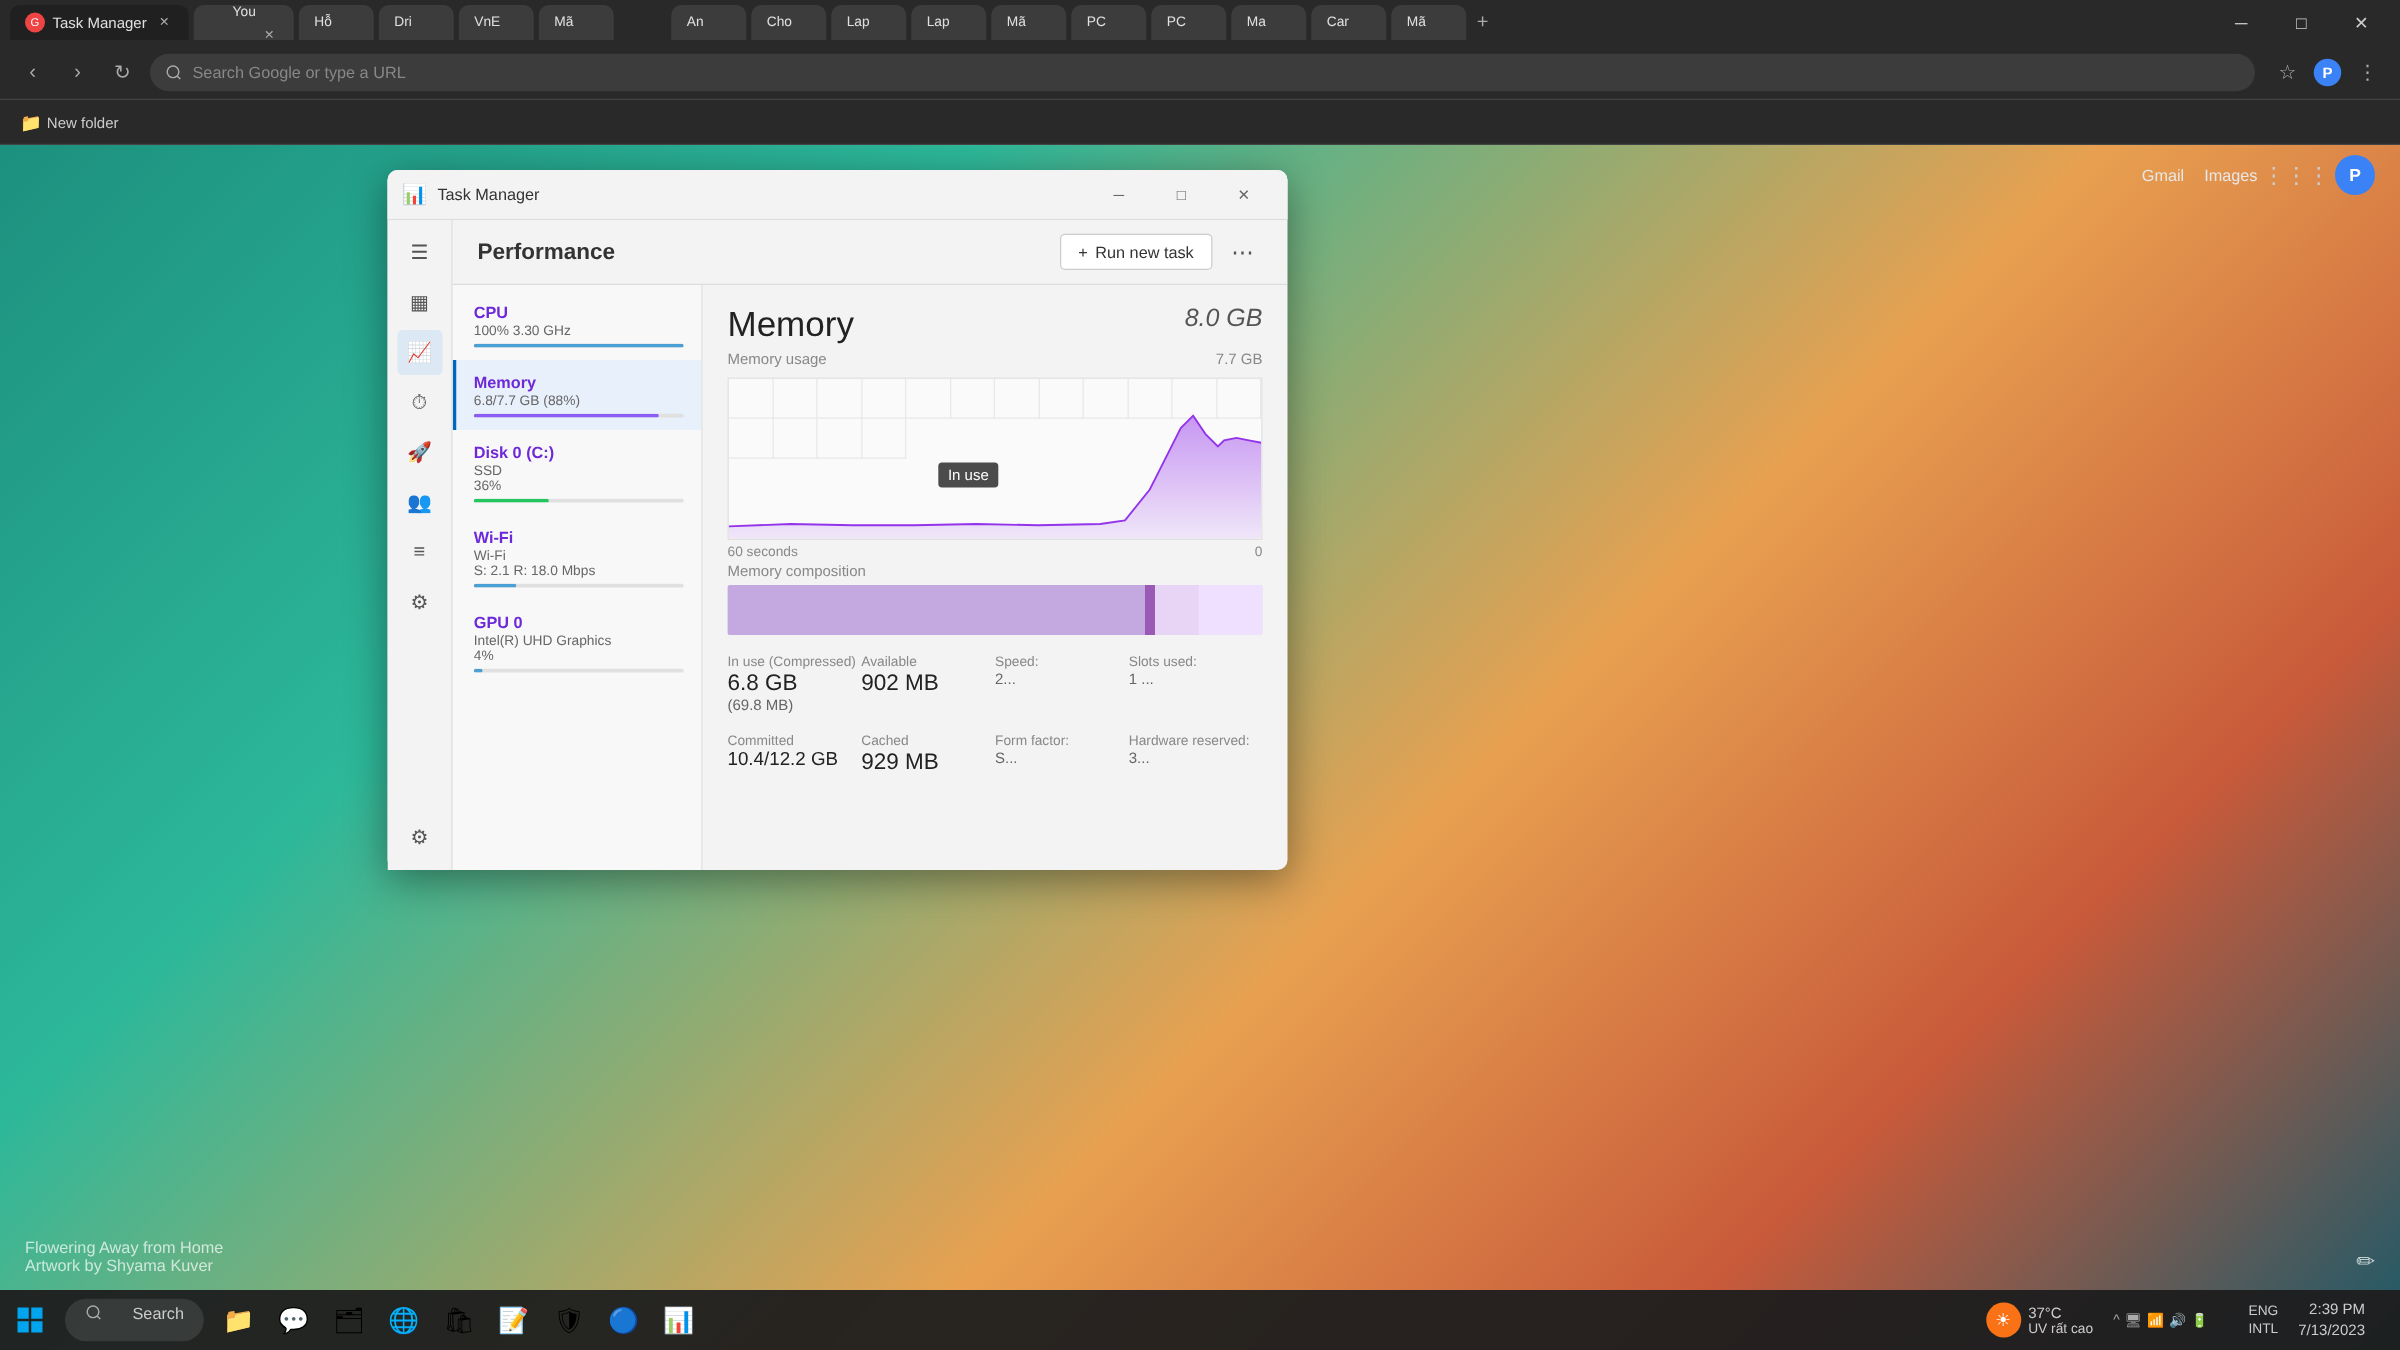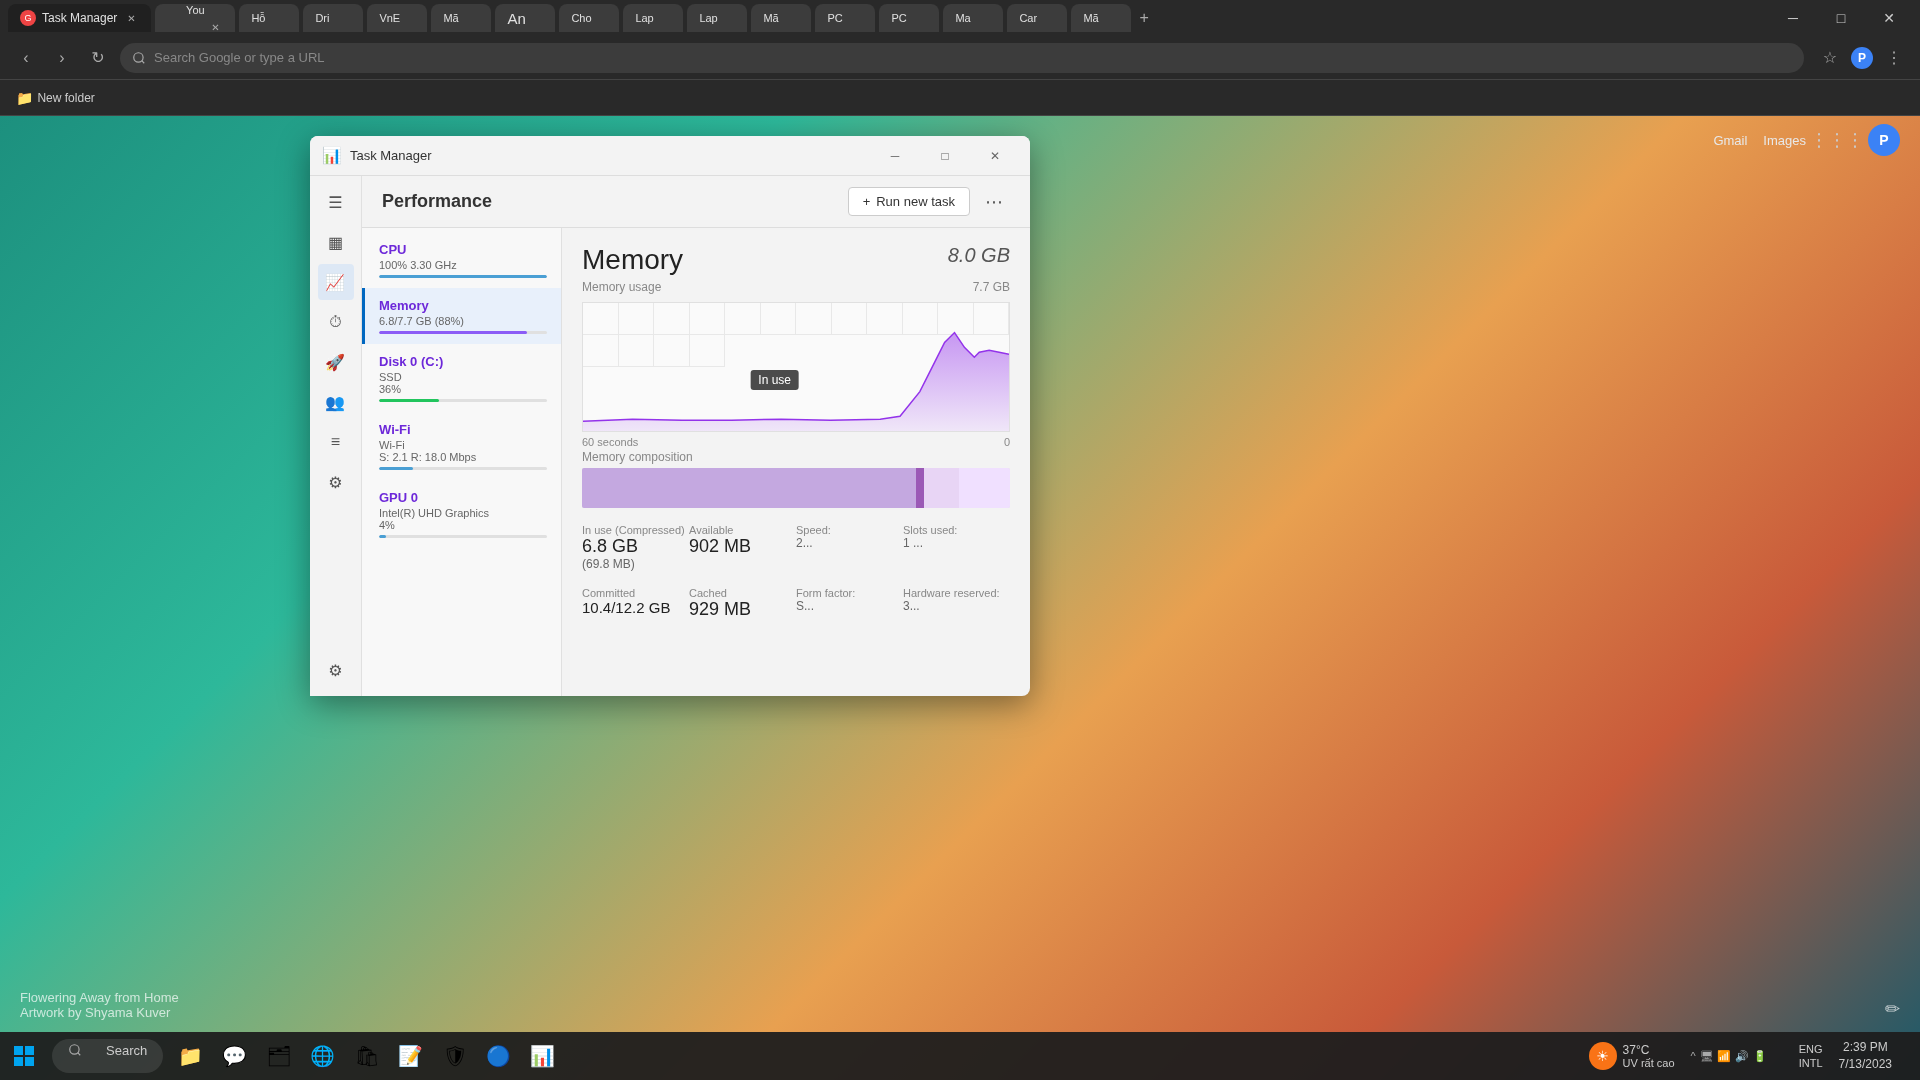--- a/index.html
+++ b/index.html
@@ -518,21 +518,21 @@
       margin-left: auto;
       display: flex;
       align-items: center;
       gap: 8px;
       padding-right: 12px;
       font-size: 12px;
       color: #ccc;
     }
 
     .taskbar-time {
-      text-align: center;
+      text-align: right;
       line-height: 1.4;
     }
 
     
     .watermark {
       position: absolute;
       bottom: 60px;
       left: 20px;
       color: rgba(255,255,255,0.7);
       font-size: 13px;
@@ -611,21 +611,21 @@
       </div>
     <div class="tab" style="min-width:60px;font-size:11px;">
         <span>Dri</span>
       </div>
     <div class="tab" style="min-width:60px;font-size:11px;">
         <span>VnE</span>
       </div>
     <div class="tab" style="min-width:60px;font-size:11px;">
         <span>Mã</span>
       </div>
-    <div class="tab" style="min-width:60px;font-size:15px;">
+    <div class="tab" style="min-width:60px;font-size:11px;margin-left:42px;">
         <span>An</span>
       </div>
     <div class="tab" style="min-width:60px;font-size:11px;">
         <span>Cho</span>
       </div>
     <div class="tab" style="min-width:60px;font-size:11px;">
         <span>Lap</span>
       </div>
     <div class="tab" style="min-width:60px;font-size:11px;">
         <span>Lap</span>

